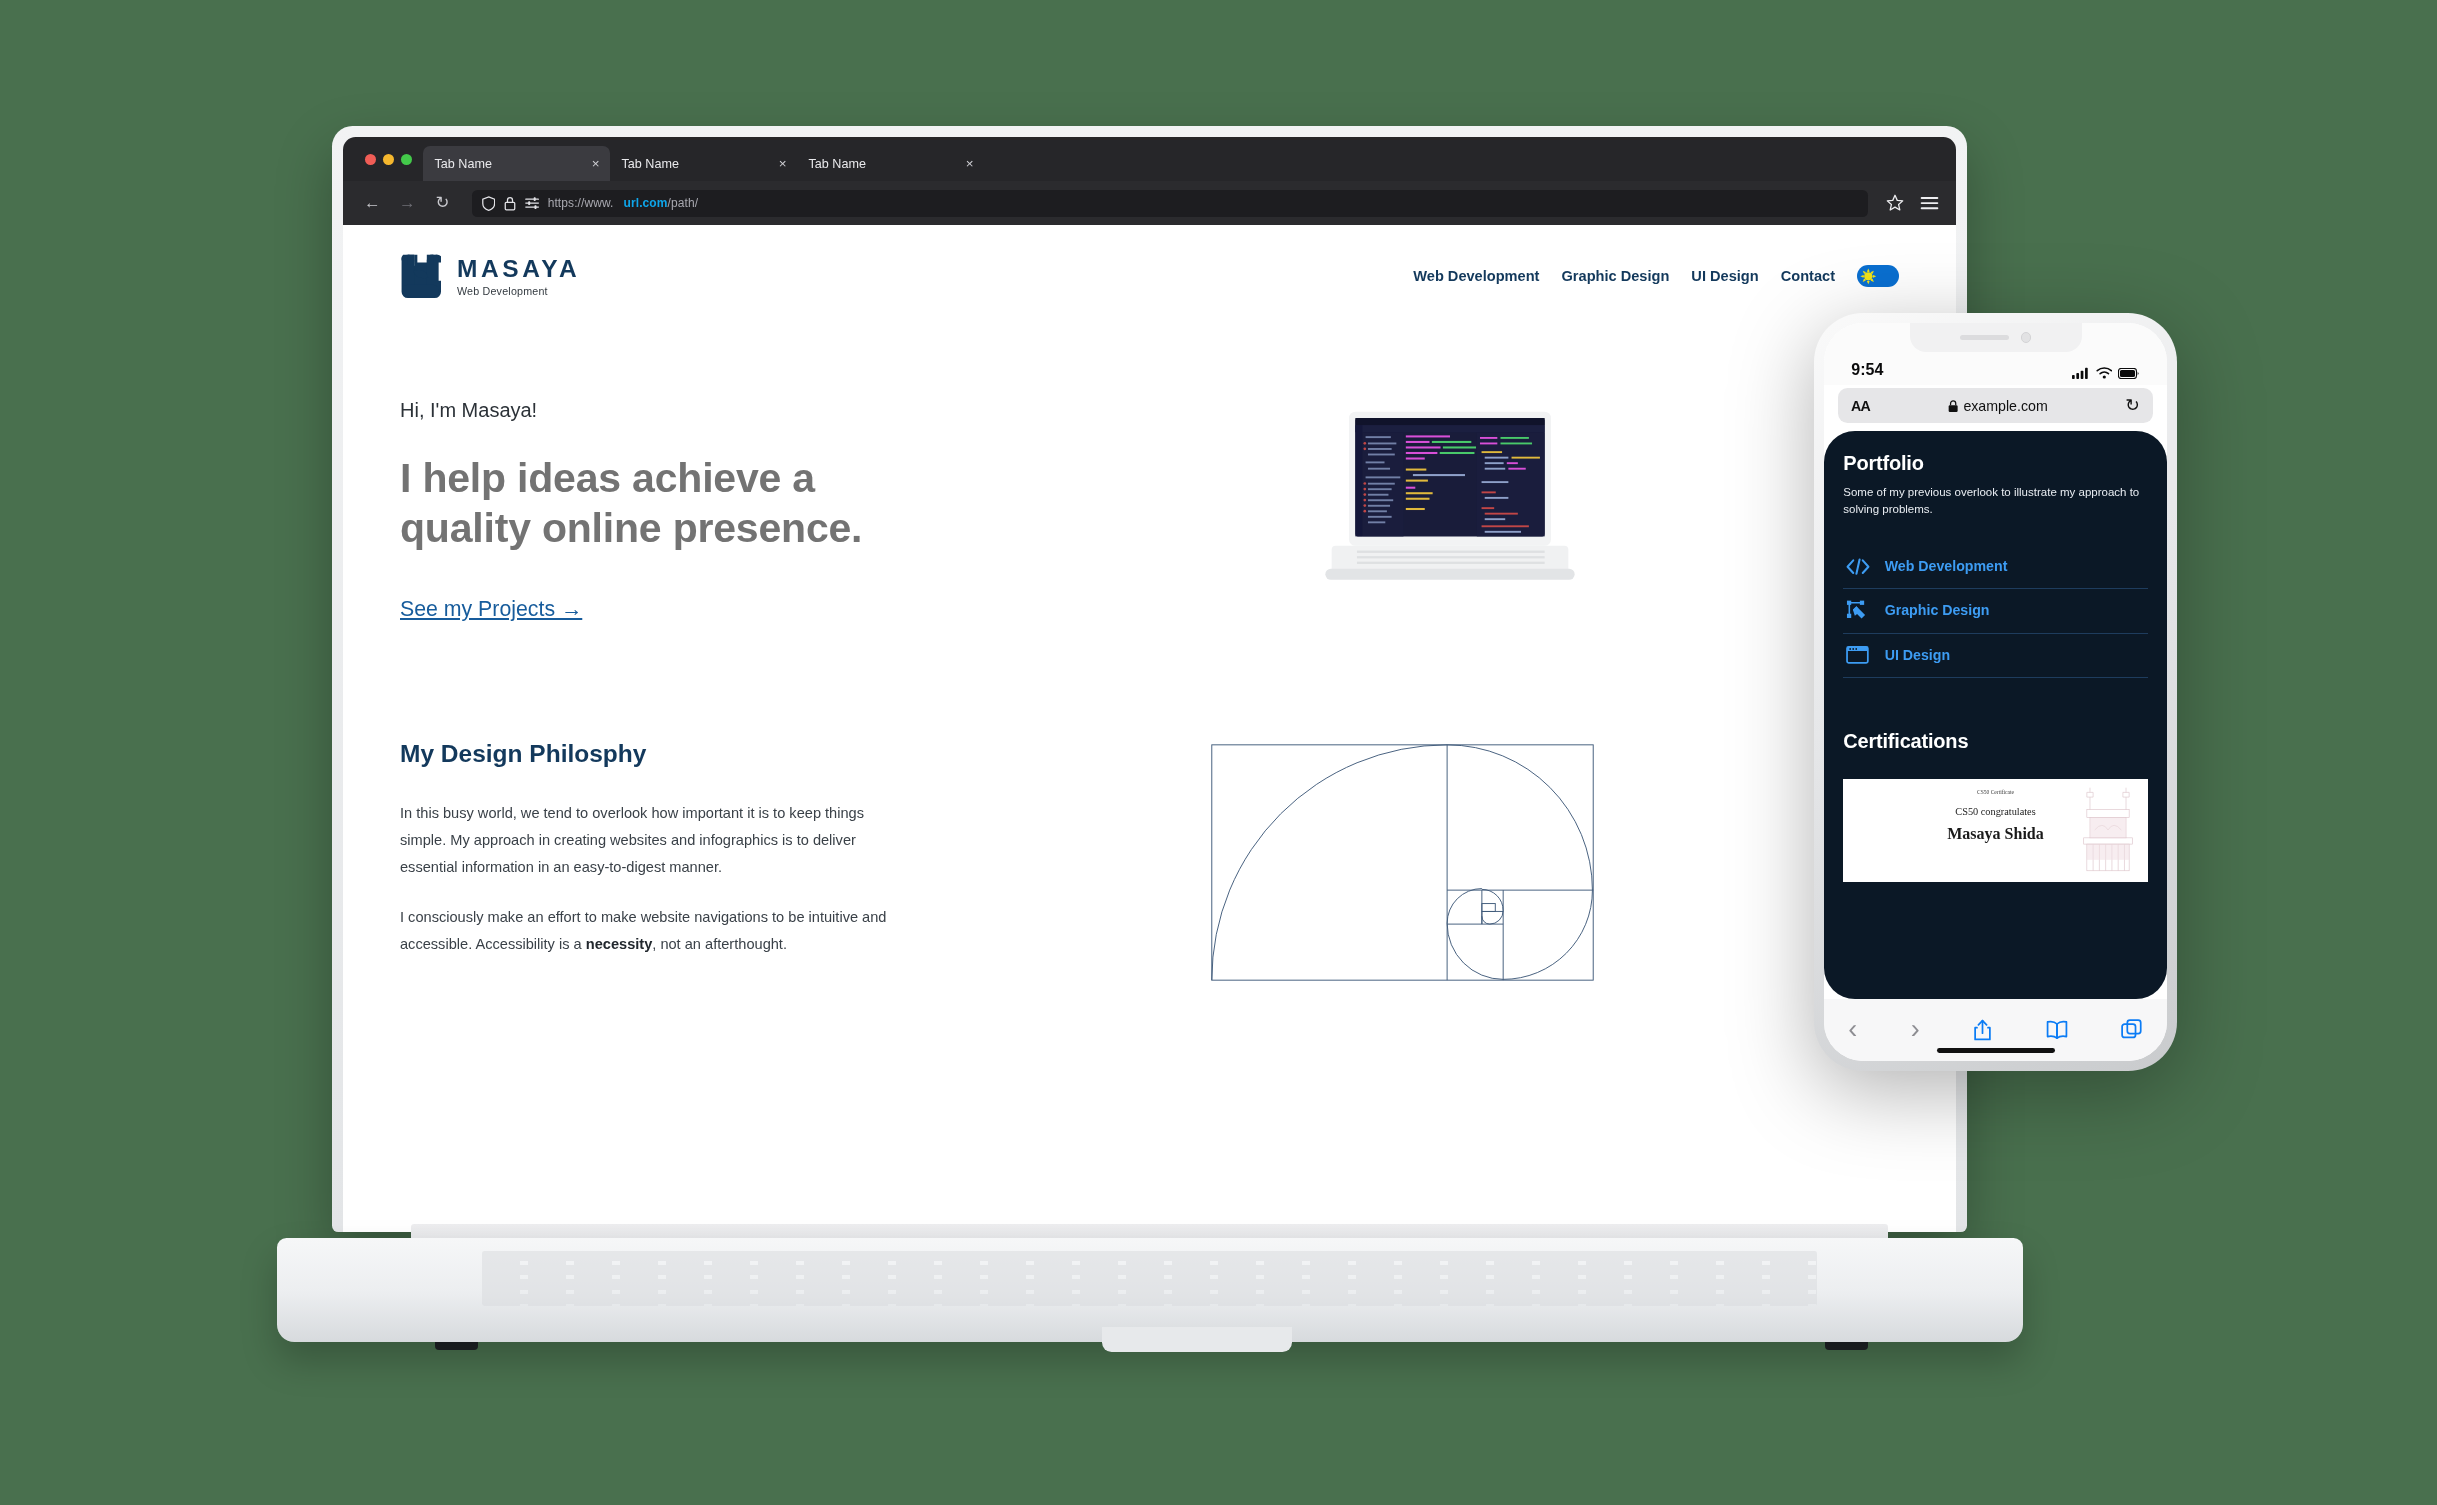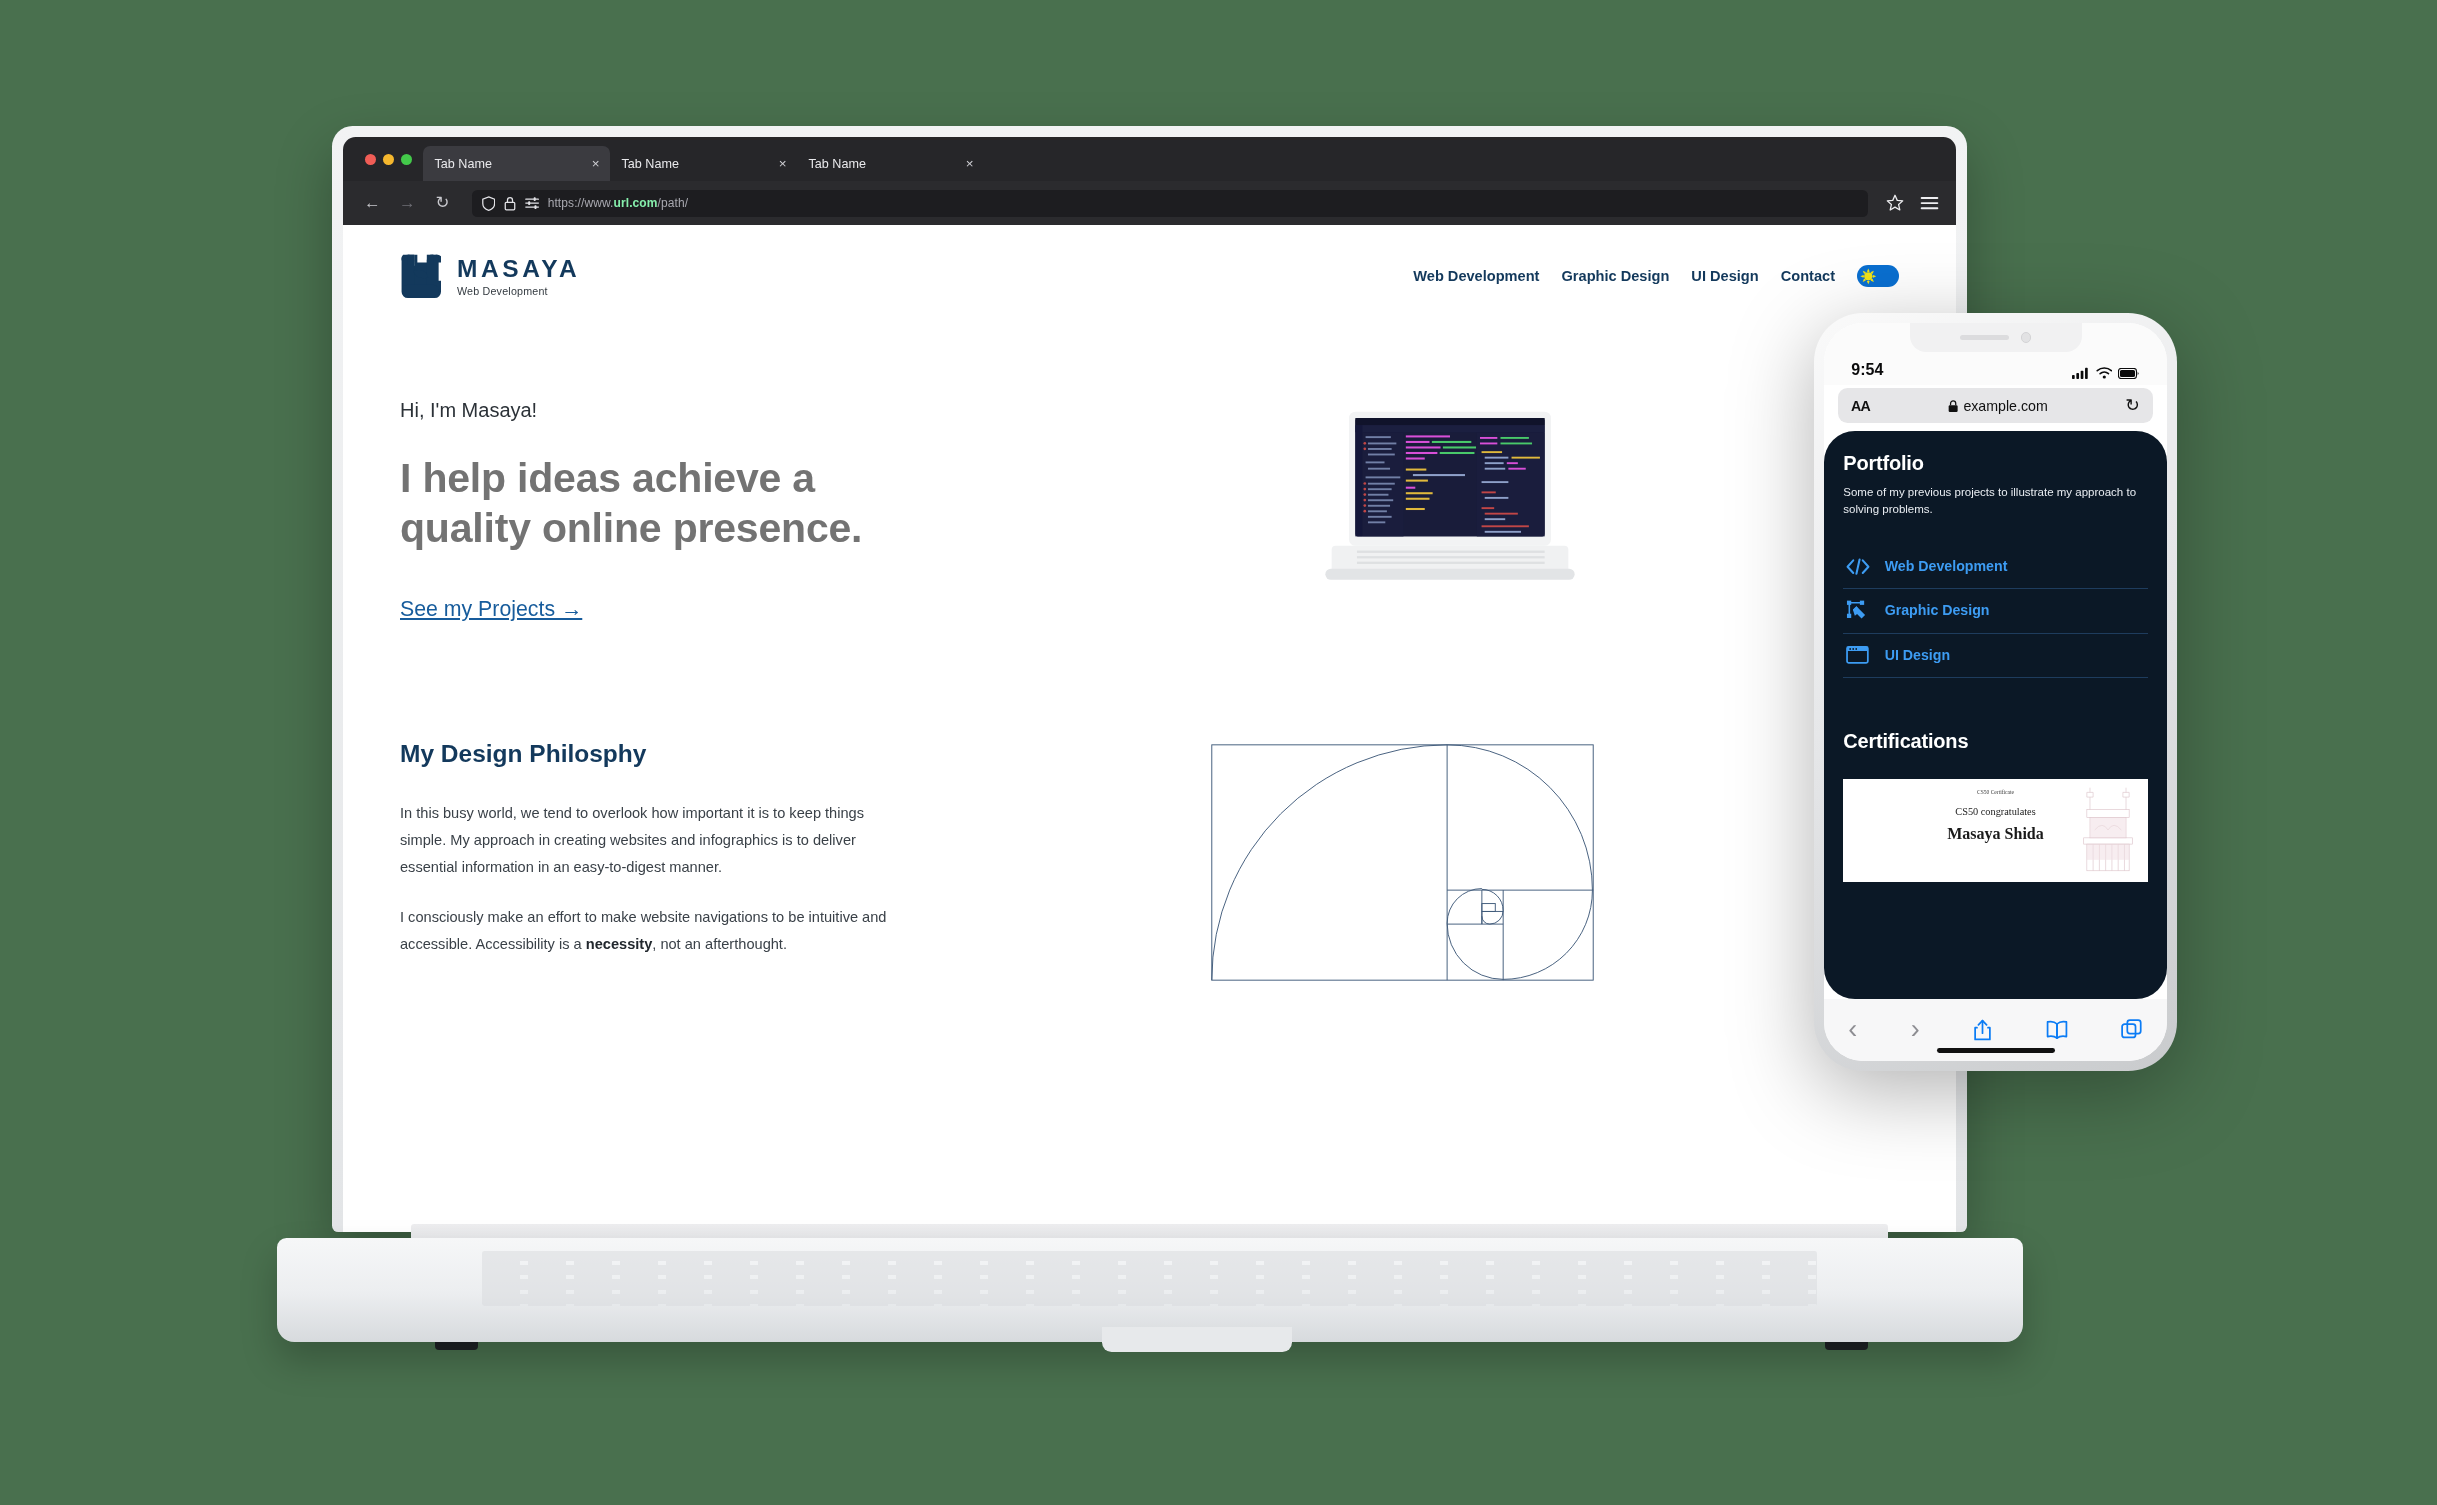--- a/index.html
+++ b/index.html
@@ -57,21 +57,21 @@
     display: flex; align-items: center; gap: 11px; padding: 0 17.4px;
   }
   .nav-btn { color: #c8c8cd; font-size: 16.6px; width: 24px; text-align: center; }
   .nav-btn.fwd { color: #6e6e75; }
   .urlbar {
     flex: 1; height: 27px; background: #1d1d20; border-radius: 5.5px;
     display: flex; align-items: center; gap: 8.7px; padding: 0 10.3px; margin-left: 6.3px;
   }
   .urlbar svg { display:block; }
   .url-text { color: #a9a9b0; font-size: 12px; letter-spacing: 0.1px; }
-  .url-text b { color: #86efac; font-weight: 700; }
+  .url-text b { color: #0ea5e9; font-weight: 700; margin-left: 10px; }
   .tb-right { display: flex; align-items: center; gap: 16px; padding-left: 6.3px; }
 
   
   .site { background: #fff; height: 1006px; position: relative; }
   .site-header {
     display: flex; align-items: center; justify-content: space-between;
     padding: 28.4px 57px 0 57px;
   }
   .brand { display: flex; align-items: center; gap: 16px; }
   .brand-text .brand-name {
@@ -496,21 +496,21 @@
             <rect x="0.8" y="6.6" width="11.4" height="8.6" rx="1.5" fill="#111"></rect>
             <path d="M3.2 6.6 V4.4 a3.3 3.3 0 0 1 6.6 0 V6.6" fill="none" stroke="#111" stroke-width="1.6"></path>
           </svg>
           <span>example.com</span>
         </span>
         <span style="font-size:17.4px;color:#111">↻</span>
       </div>
 
       <div class="phone-content">
         <div class="ph-h2">Portfolio</div>
-        <div class="ph-sub">Some of my previous projects to illustrate my approach to solving problems.</div>
+        <div class="ph-sub">Some of my previous overlook to illustrate my approach to solving problems.</div>
 
         <div class="ph-list">
           <div class="ph-item">
             <svg width="24" height="17.4" viewBox="0 0 30 22">
               <g fill="none" stroke="#3d9cf3" stroke-width="2.6" stroke-linecap="round" stroke-linejoin="round">
                 <polyline points="9,3 1.8,11 9,19"></polyline>
                   <polyline points="21,3 28.2,11 21,19"></polyline>
                   <line x1="17" y1="2" x2="13" y2="20"></line>
               </g>
             </svg>

